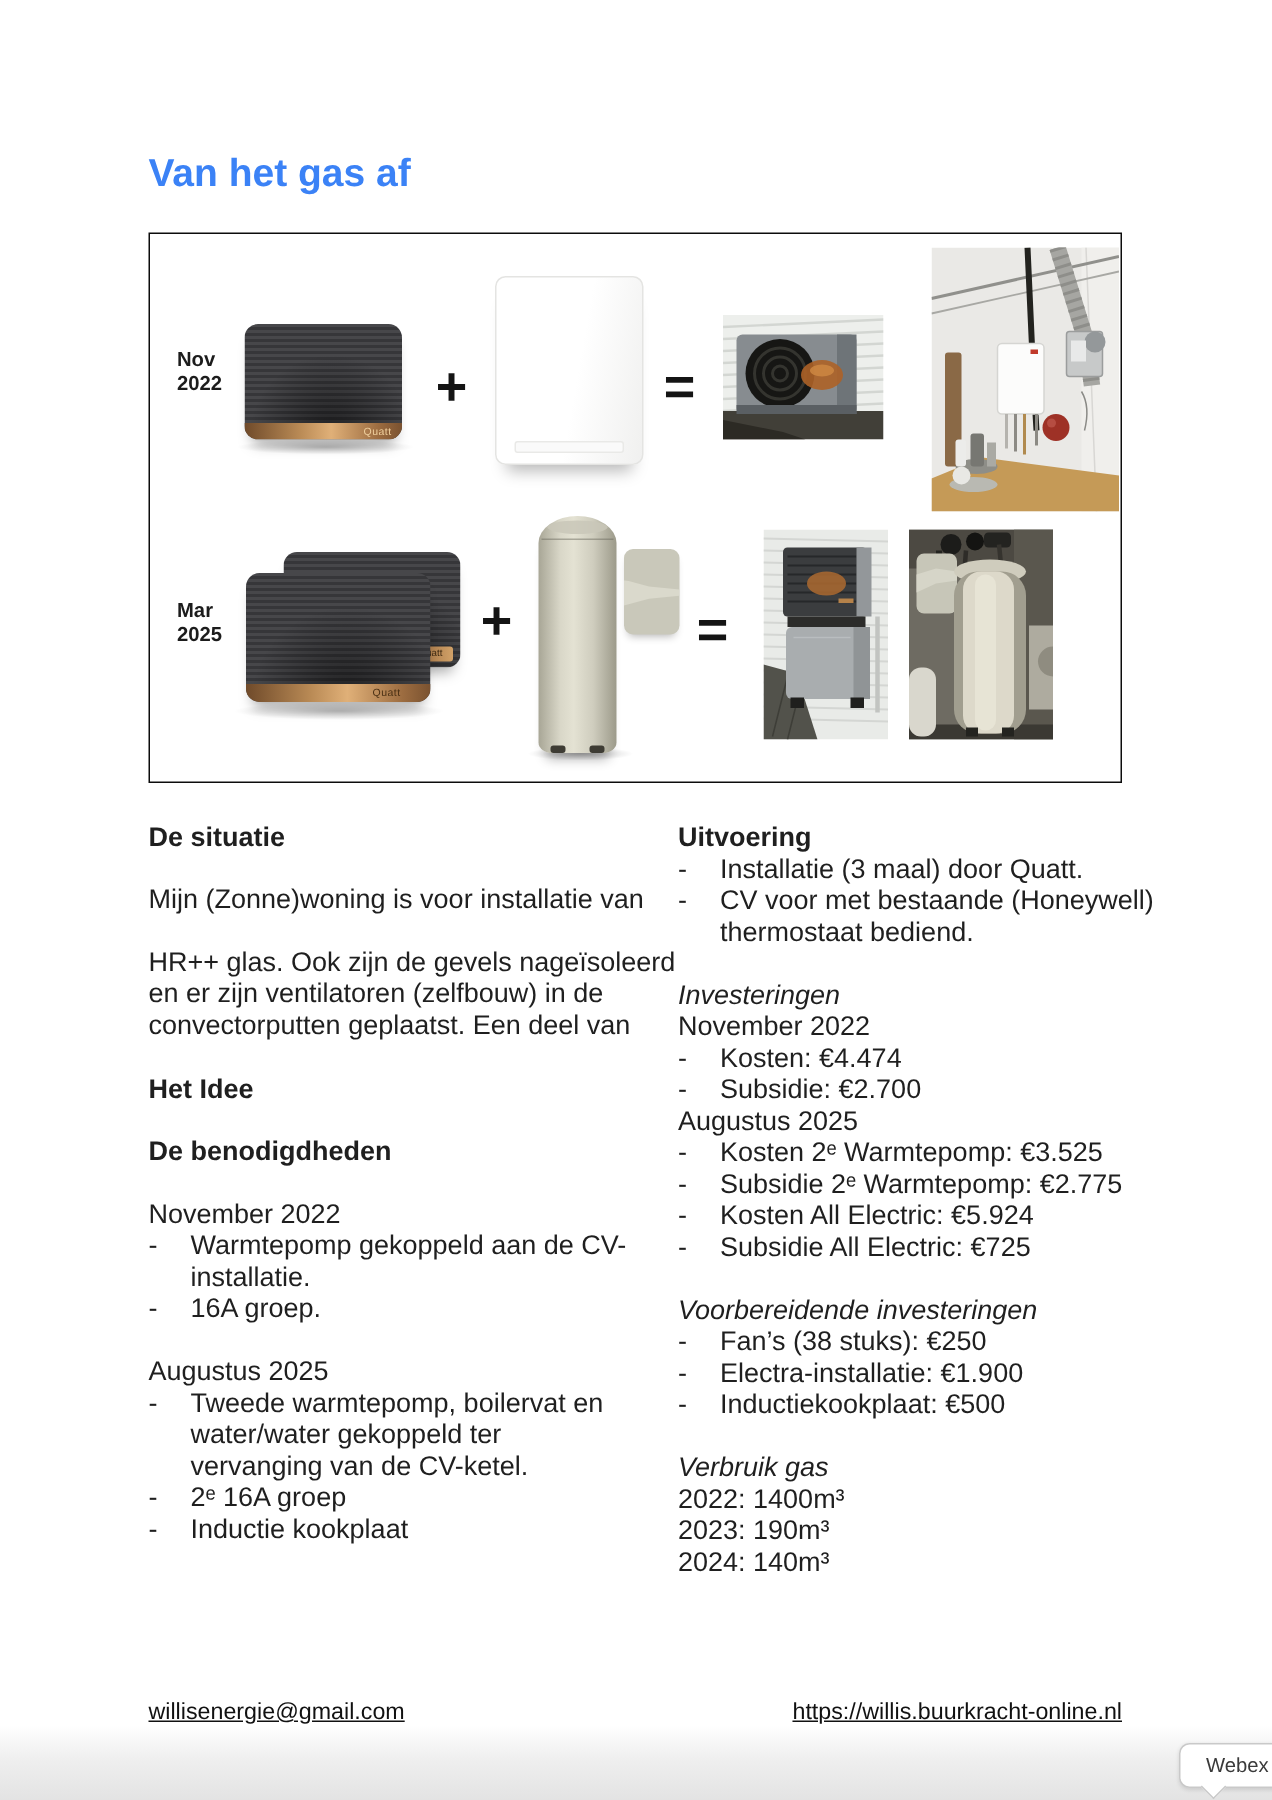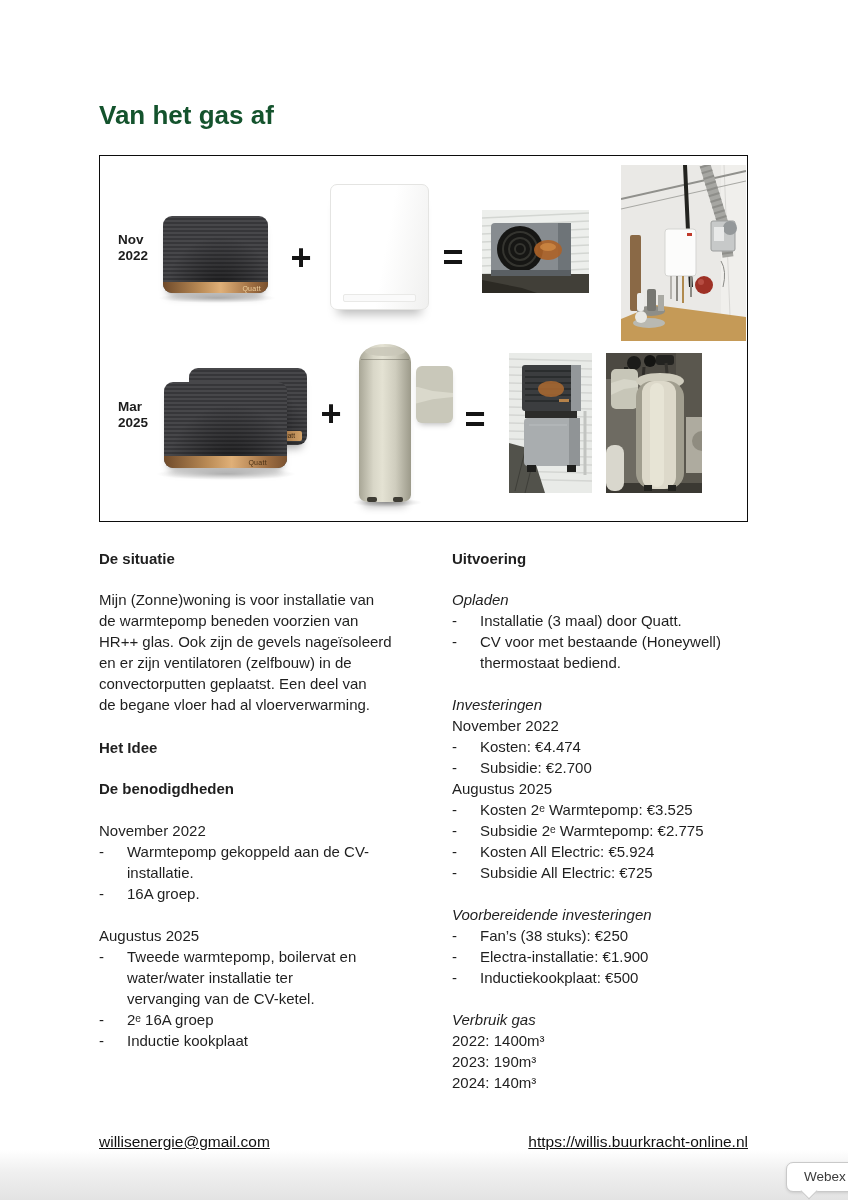--- a/index.html
+++ b/index.html
@@ -1,19 +1,19 @@
 <!DOCTYPE html>
 <html><head>
 <meta charset="utf-8">
 <style>
   html,body{margin:0;padding:0;background:#fff;}
   .page{position:relative;width:848px;height:1200px;background:#ffffff;overflow:hidden;
         font-family:"Liberation Sans","DejaVu Sans",sans-serif;color:#1f1f1f;}
   .abs{position:absolute;}
-  .title{position:absolute;left:99px;top:100px;font-size:26px;font-weight:700;color:#14532d;}
+  .title{position:absolute;left:99px;top:100px;font-size:26px;font-weight:700;color:#3b82f6;}
   
   .figbox{position:absolute;left:99px;top:155px;width:649px;height:367px;
           border:1.5px solid #0c0c0c;box-sizing:border-box;background:#fff;padding-left:12px;}
   .flabel{position:absolute;font-size:13.5px;font-weight:600;line-height:16px;color:#1c1c1c;}
   .op{position:absolute;font-size:36px;font-weight:700;line-height:36px;width:34px;text-align:center;color:#141414;}
   .qpanel{position:absolute;border-radius:9px;overflow:hidden;
       background:
         radial-gradient(95% 130% at 55% 98%, rgba(0,0,0,.55), rgba(0,0,0,0) 55%),
         repeating-linear-gradient(180deg,#47474a 0px,#47474a 2px,#363639 2px,#363639 4px);
       box-shadow:0 8px 9px -5px rgba(0,0,0,.35);}
@@ -35,21 +35,21 @@
       background:linear-gradient(90deg,#a8a696 0%,#d9d7c8 28%,#e4e2d3 45%,#cfcdbe 70%,#9c9a8a 100%);
       box-shadow:0 9px 8px -5px rgba(0,0,0,.3);}
   .cylcap{position:absolute;top:3px;left:6px;right:6px;height:9px;border-radius:50%;background:#c9c7b8;opacity:.85;}
   .cylrim{position:absolute;top:15px;left:2px;right:2px;height:1px;background:rgba(110,108,95,.5);}
   .cylfoot{position:absolute;bottom:0;width:10px;height:5px;background:#3e3c34;border-radius:2px;}
   .wunit{position:absolute;border-radius:6px;background:#c9c8ba;overflow:hidden;
       box-shadow:0 4px 6px -3px rgba(0,0,0,.3);}
   .wfunnel{position:absolute;left:0;right:0;top:36%;height:30%;background:#dad9cc;
       clip-path:polygon(0 0,45% 26%,100% 38%,100% 62%,45% 74%,0 100%);}
   
-  .col{position:absolute;font-size:15px;line-height:21px;color:#1f1f1f;}
+  .col{position:absolute;font-size:18px;line-height:21px;color:#1f1f1f;}
   .ln{white-space:nowrap;}
   .h{font-weight:700;}
   .it{font-style:italic;}
   .mt20{margin-top:20px;} .mt21{margin-top:21px;} .mt22{margin-top:22px;}
   .bullet{display:flex;}
   .bullet .dash{flex:0 0 28px;width:28px;}
   .bullet .bt{flex:1;}
   .link{position:absolute;top:1131px;font-size:15.5px;line-height:21px;color:#111;
         text-decoration:underline;white-space:nowrap;cursor:pointer;}
   .band{position:absolute;left:0;top:1150px;width:848px;height:50px;
@@ -250,58 +250,56 @@
         <rect x="38" y="132" width="8" height="6" fill="#23231f"></rect>
         <rect x="62" y="132" width="8" height="6" fill="#23231f"></rect>
       </svg>
     </div>
   </div>
 
   <div class="col" style="left:99px;top:548px;width:340px;">
     <div class="h ln">De situatie</div>
     <div class="mt20">
       <span class="ln">Mijn (Zonne)woning is voor installatie van</span><br>
-      <span class="ln">de warmtepomp beneden voorzien van</span><br>
+      <br>
       <span class="ln">HR++ glas. Ook zijn de gevels nageïsoleerd</span><br>
       <span class="ln">en er zijn ventilatoren (zelfbouw) in de</span><br>
       <span class="ln">convectorputten geplaatst. Een deel van</span><br>
-      <span class="ln">de begane vloer had al vloerverwarming.</span>
     </div>
     <div class="h ln mt22">Het Idee</div>
     <div class="h ln mt20">De benodigdheden</div>
     <div class="ln mt21">November 2022</div>
     <div class="bullet">
       <span class="dash">-</span>
       <span class="bt"><span class="ln">Warmtepomp gekoppeld aan de CV-</span><br>
       <span class="ln">installatie.</span></span>
     </div>
     <div class="bullet">
       <span class="dash">-</span>
       <span class="bt ln">16A groep.</span>
     </div>
     <div class="ln mt21">Augustus 2025</div>
     <div class="bullet">
       <span class="dash">-</span>
       <span class="bt"><span class="ln">Tweede warmtepomp, boilervat en</span><br>
-      <span class="ln">water/water installatie ter</span><br>
+      <span class="ln">water/water gekoppeld ter</span><br>
       <span class="ln">vervanging van de CV-ketel.</span></span>
     </div>
     <div class="bullet">
       <span class="dash">-</span>
       <span class="bt ln">2ᵉ 16A groep</span>
     </div>
     <div class="bullet">
       <span class="dash">-</span>
       <span class="bt ln">Inductie kookplaat</span>
     </div>
   </div>
 
   <div class="col" style="left:452px;top:548px;width:310px;">
     <div class="h ln">Uitvoering</div>
-    <div class="it ln mt20">Opladen</div>
     <div class="bullet">
       <span class="dash">-</span>
       <span class="bt ln">Installatie (3 maal) door Quatt.</span>
     </div>
     <div class="bullet">
       <span class="dash">-</span>
       <span class="bt"><span class="ln">CV voor met bestaande (Honeywell)</span><br>
       <span class="ln">thermostaat bediend.</span></span>
     </div>
     <div class="it ln mt21">Investeringen</div>

